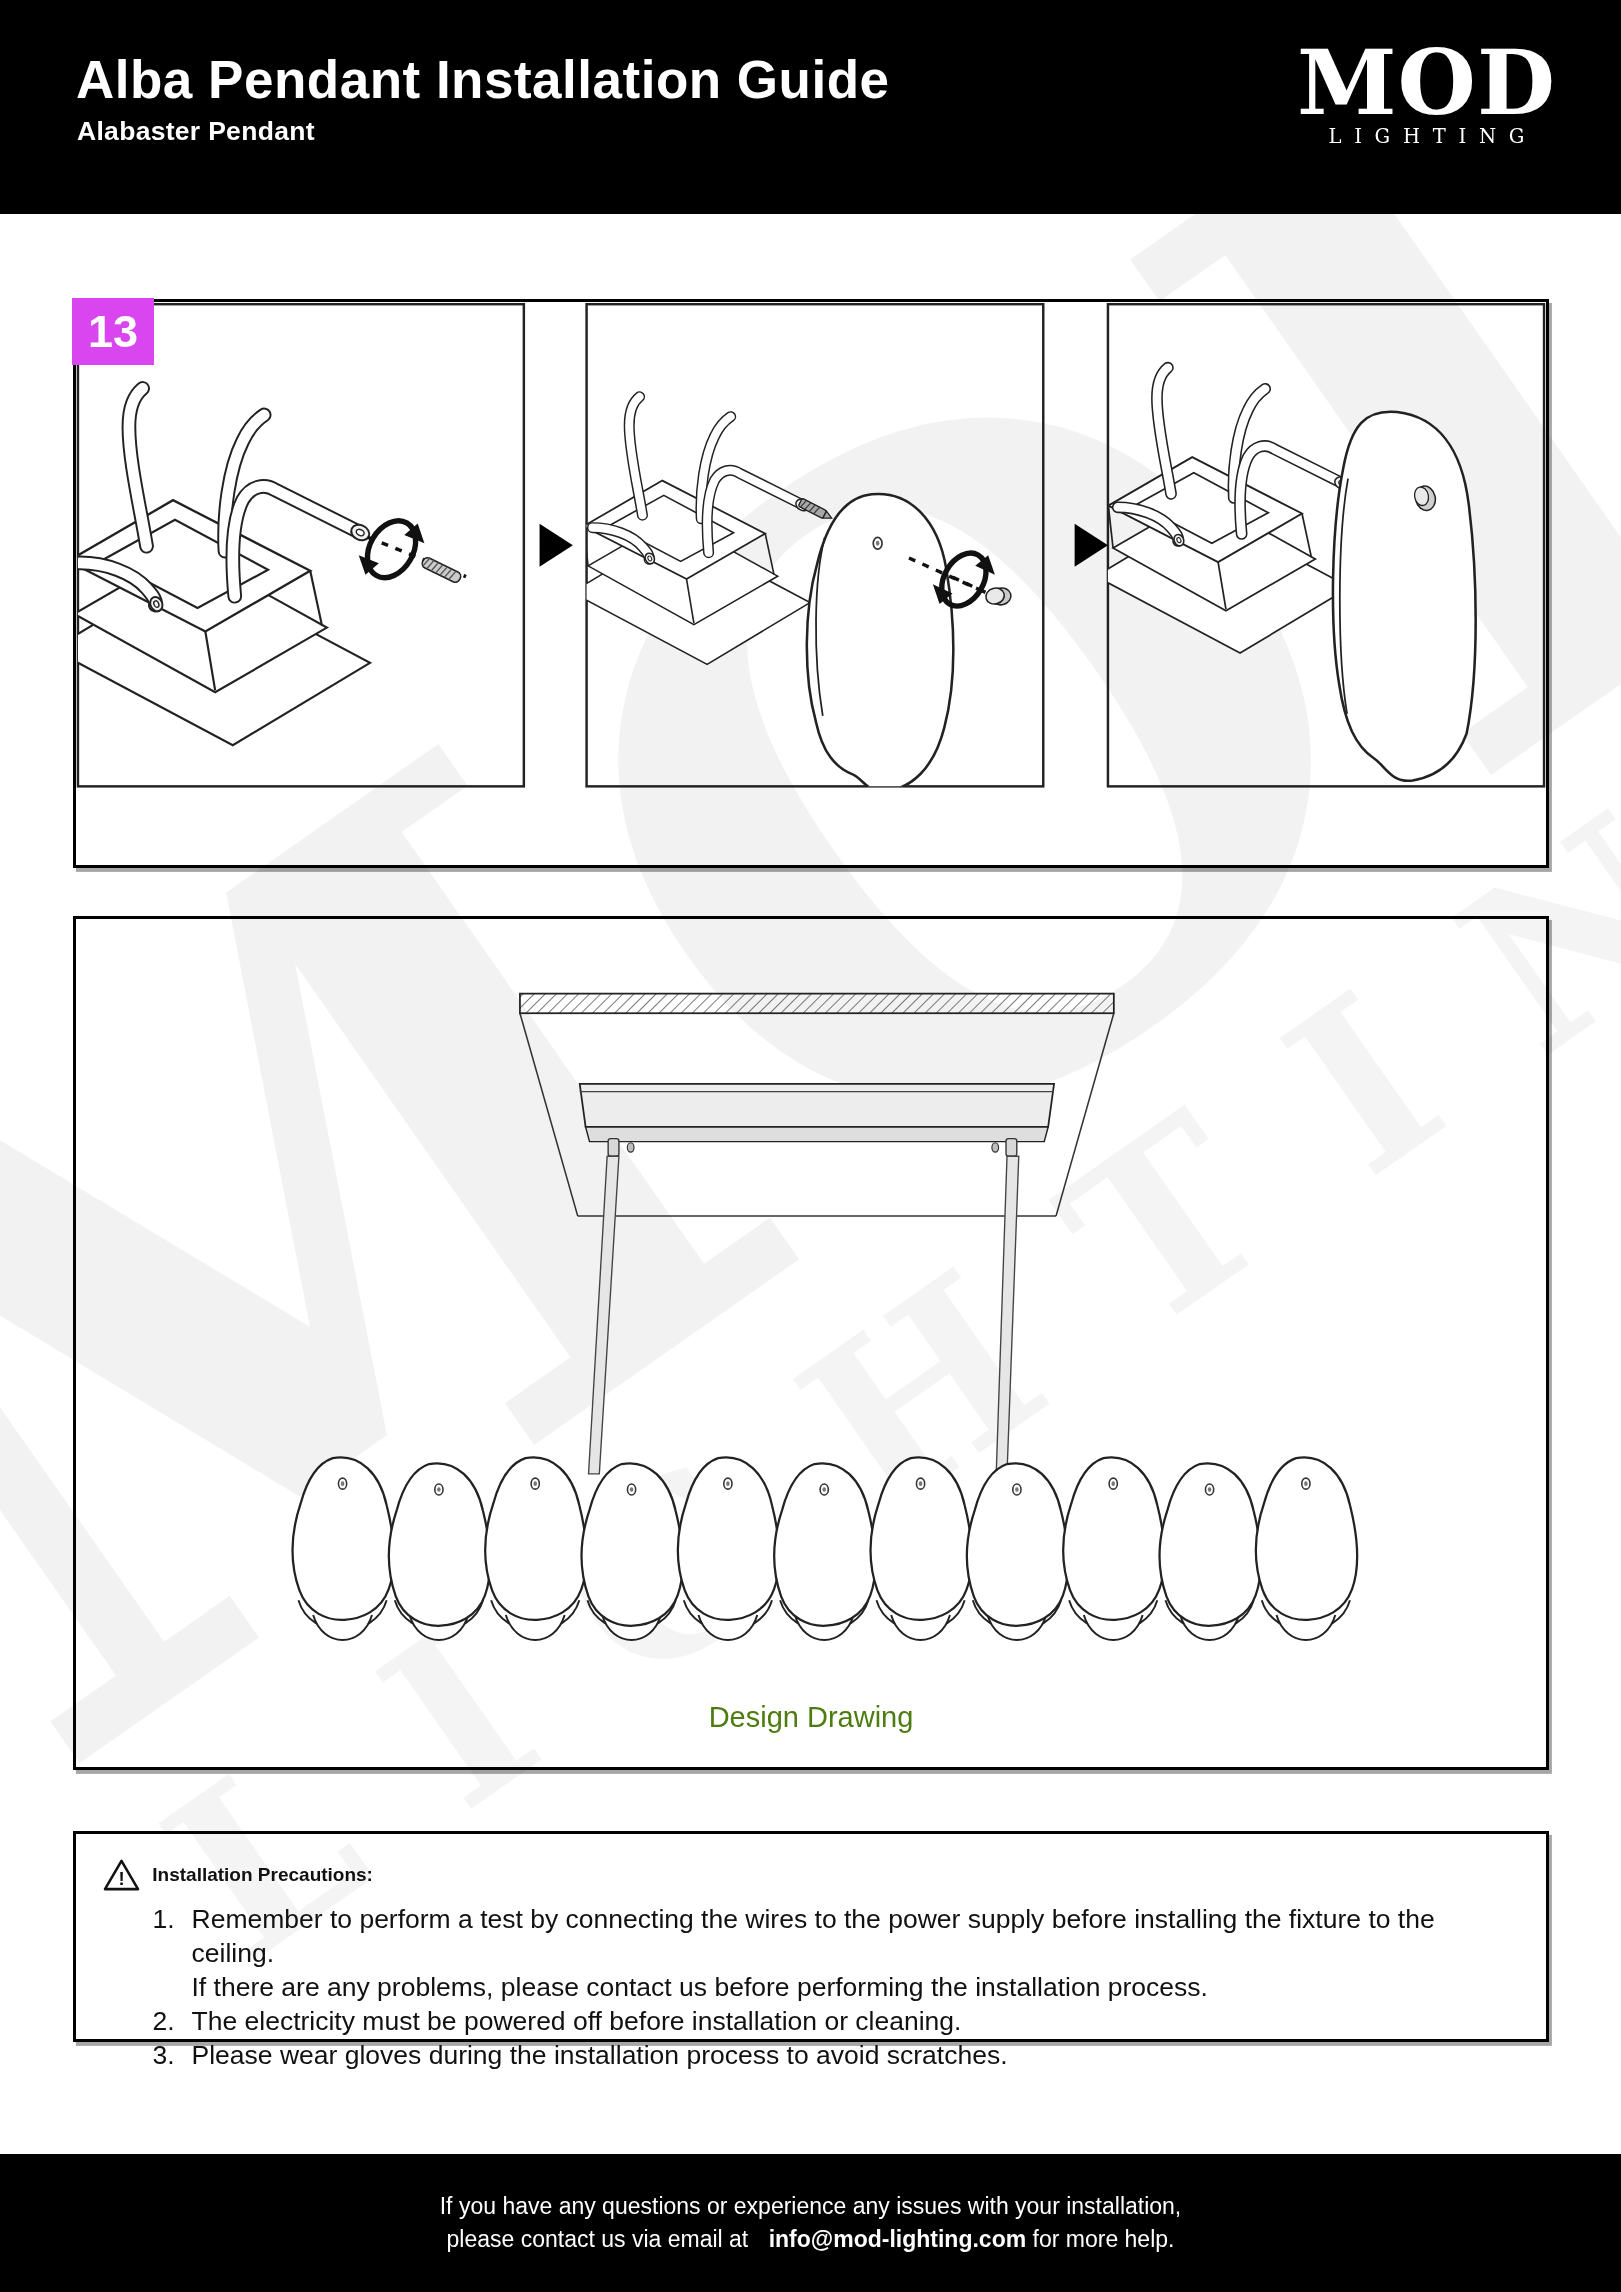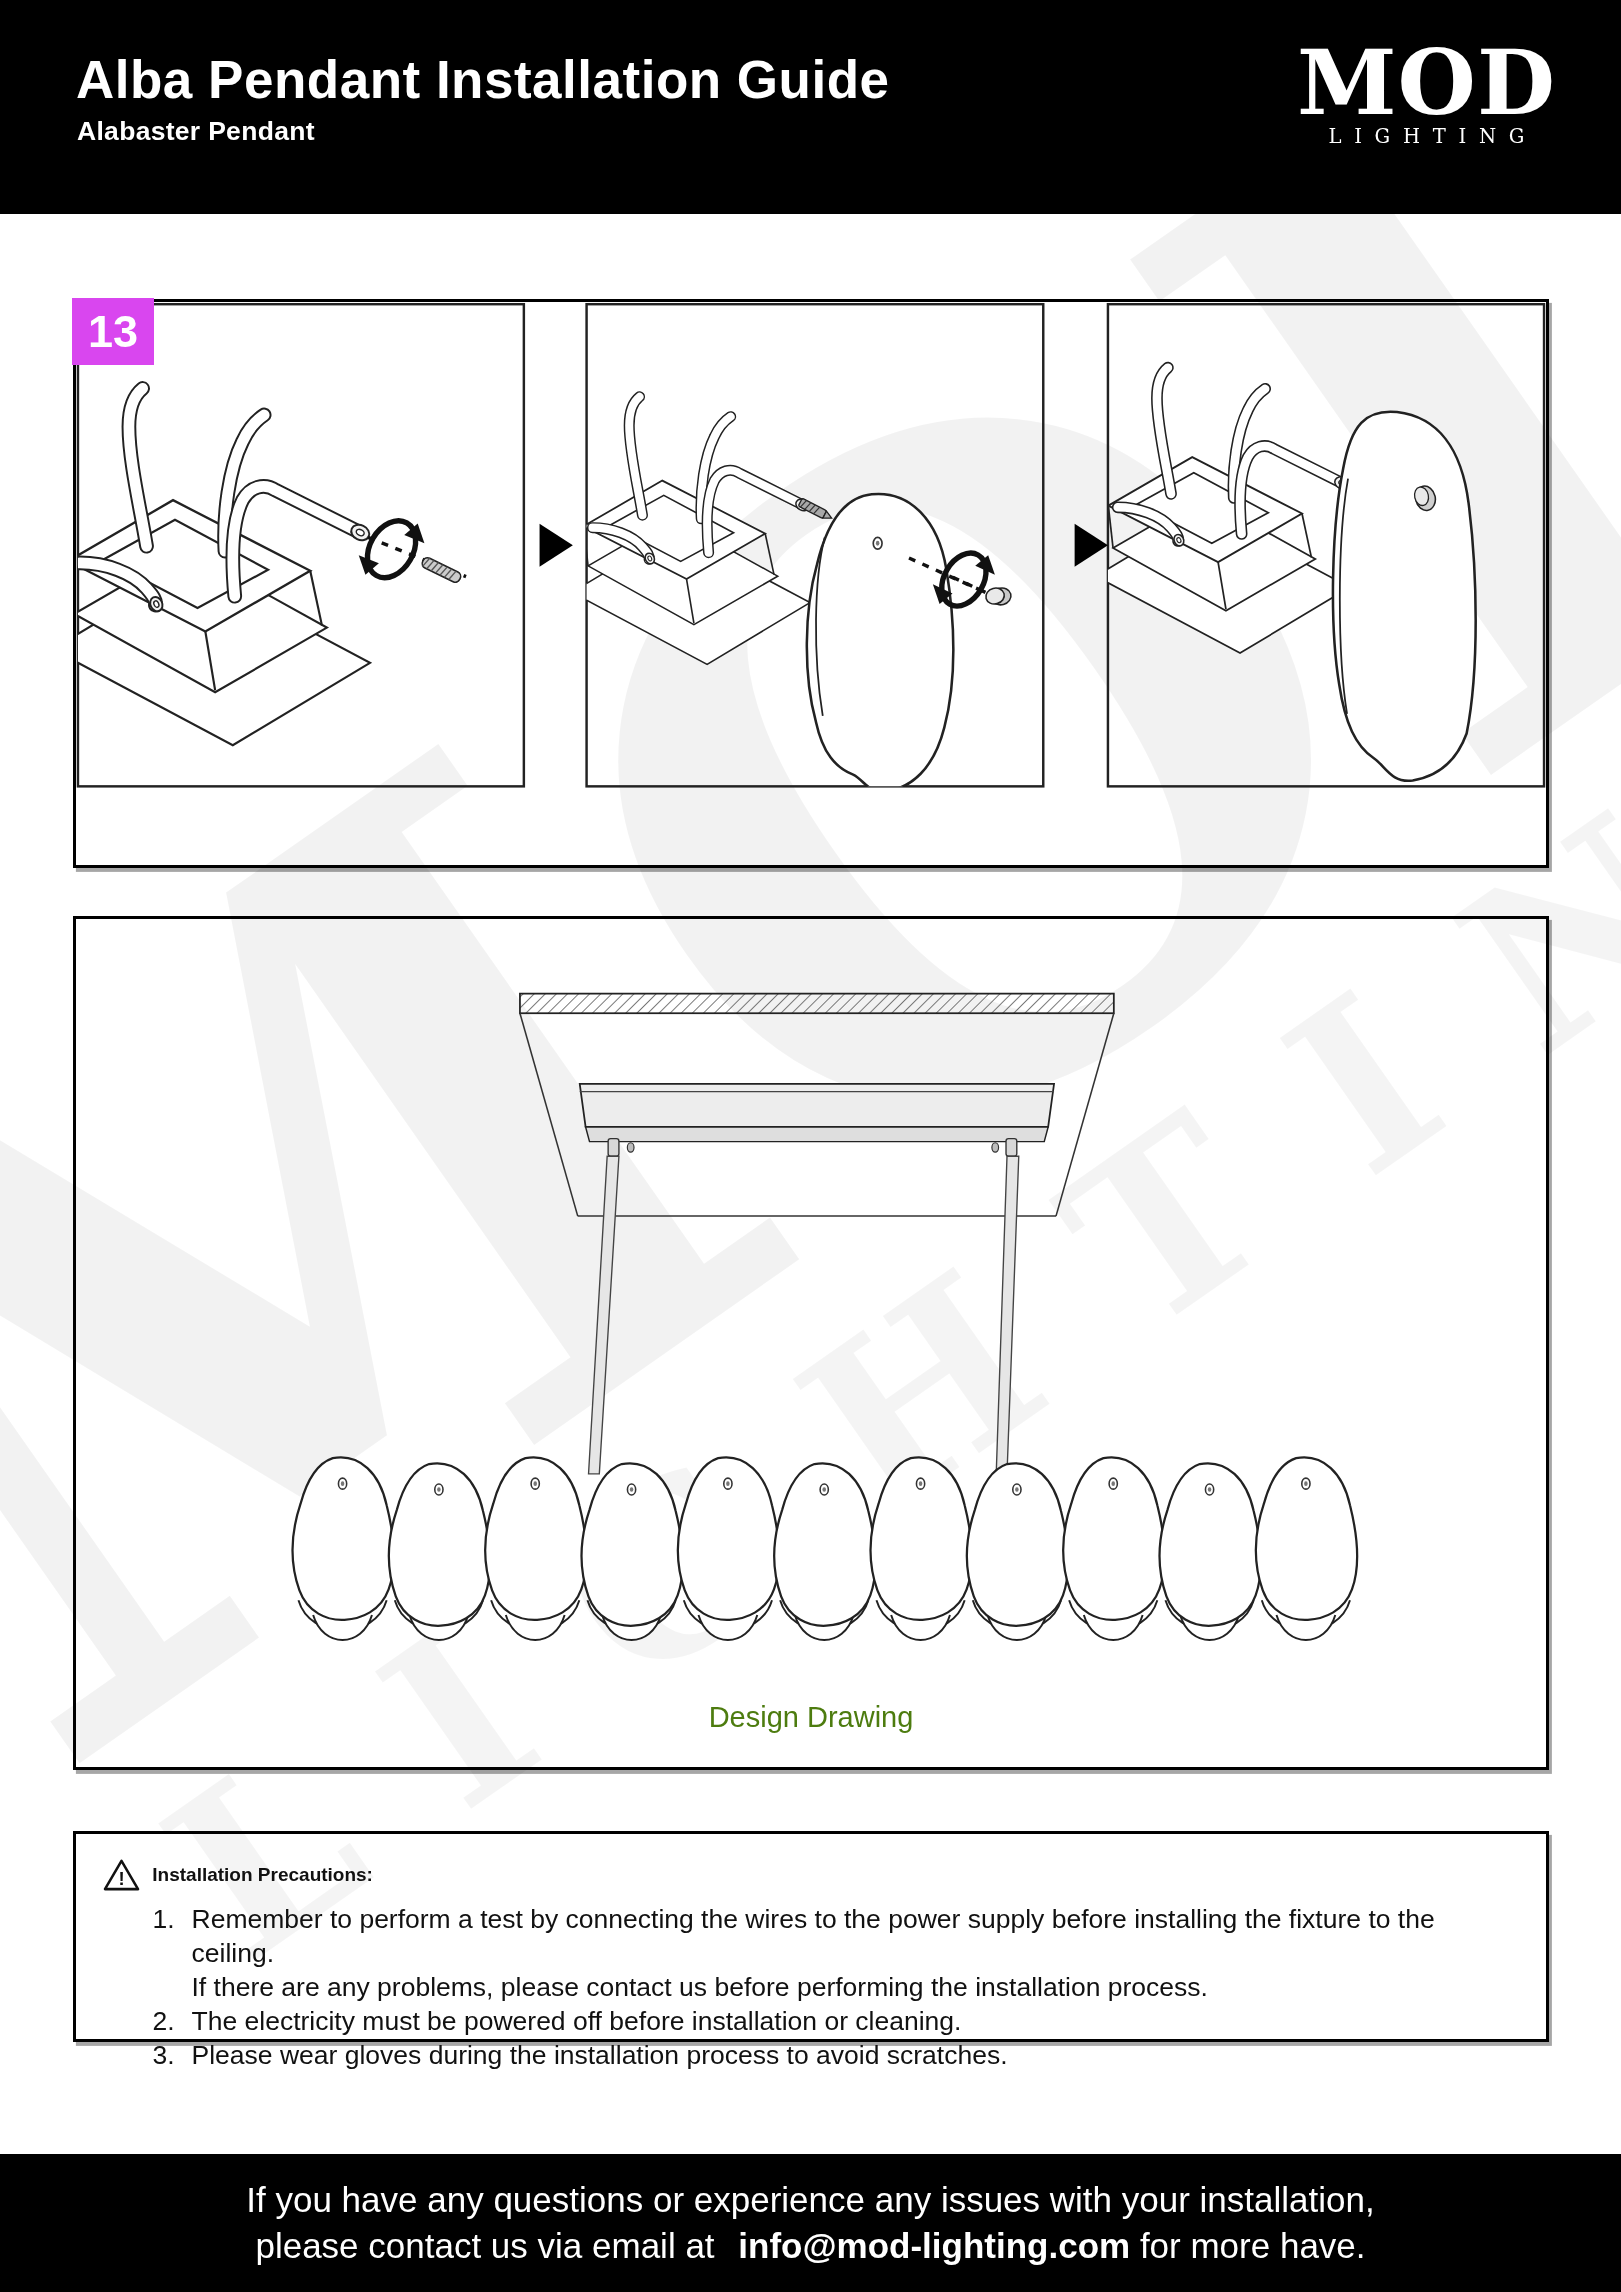--- a/index.html
+++ b/index.html
@@ -37,21 +37,21 @@
   .prec-inner{padding:23.5px 29px 0 25.5px;}
   .prec-head{display:flex;align-items:center;gap:11.8px;}
   .prec-title{font-size:19px;font-weight:bold;}
   .prec-list{margin:9.8px 0 0 51px;font-size:26.5px;line-height:34px;}
   .prec-item{display:flex;}
   .prec-num{width:39px;flex:none;}
   .prec-lines{flex:1;}
   
   .footer{position:absolute;left:0;top:2154px;width:1621px;height:138px;background:#000;z-index:3;
     display:flex;flex-direction:column;align-items:center;justify-content:center;gap:6.9px;
-    color:#fff;font-size:35px;}
+    color:#fff;font-size:23px;}
   .footer b{font-weight:bold;margin-left:14px;}
   svg text{font-family:"Liberation Sans", sans-serif;}
 </style>
 </head>
 <body>
 
 <div class="watermark">
   <div class="wm-inner">
     <div class="wm-mod">MOD</div>
     <div class="wm-light">LIGHTING</div>
@@ -299,15 +299,15 @@
         <span class="prec-lines">
           <div>Please wear gloves during the installation process to avoid scratches.</div>
         </span>
       </div>
     </div>
   </div>
 </div>
 
 <div class="footer">
   <div>If you have any questions or experience any issues with your installation,</div>
-  <div><span>please contact us via email at </span><b>info@mod-lighting.com</b><span> for more have.</span></div>
+  <div><span>please contact us via email at </span><b>info@mod-lighting.com</b><span> for more help.</span></div>
 </div>
 
 
 </body></html>

